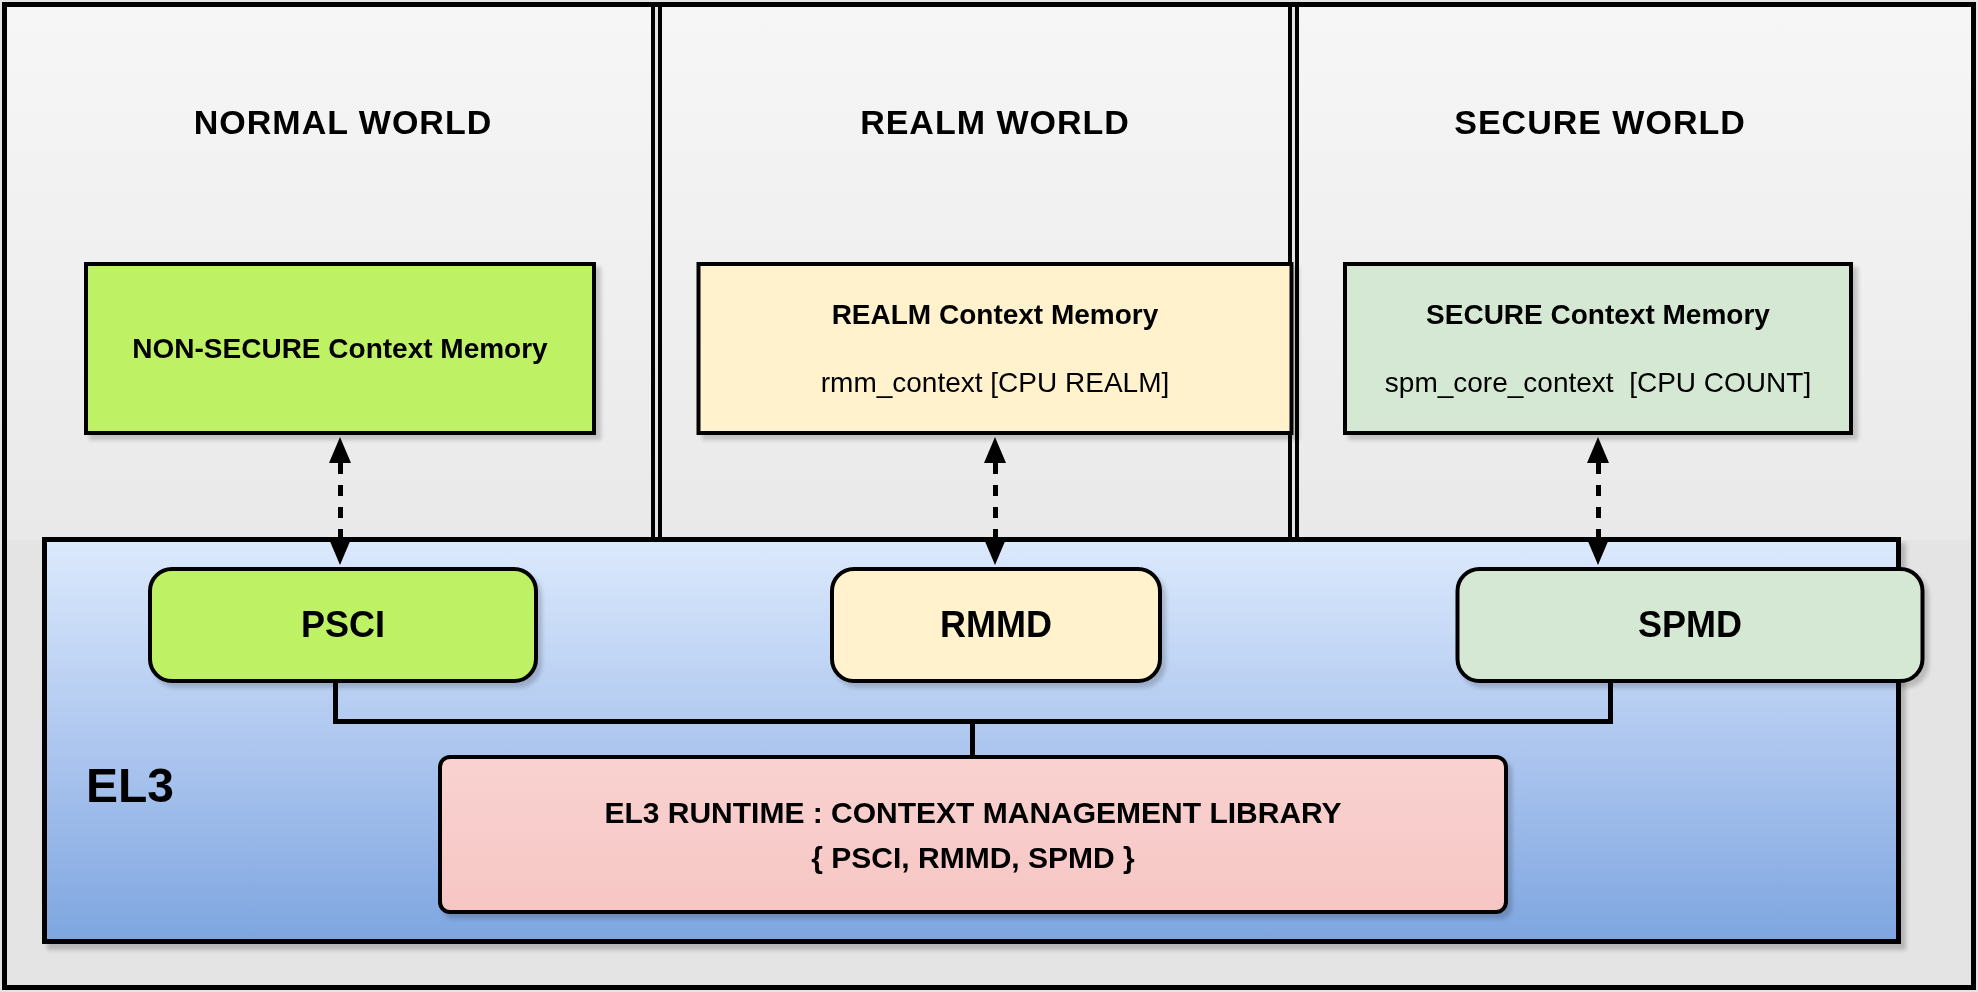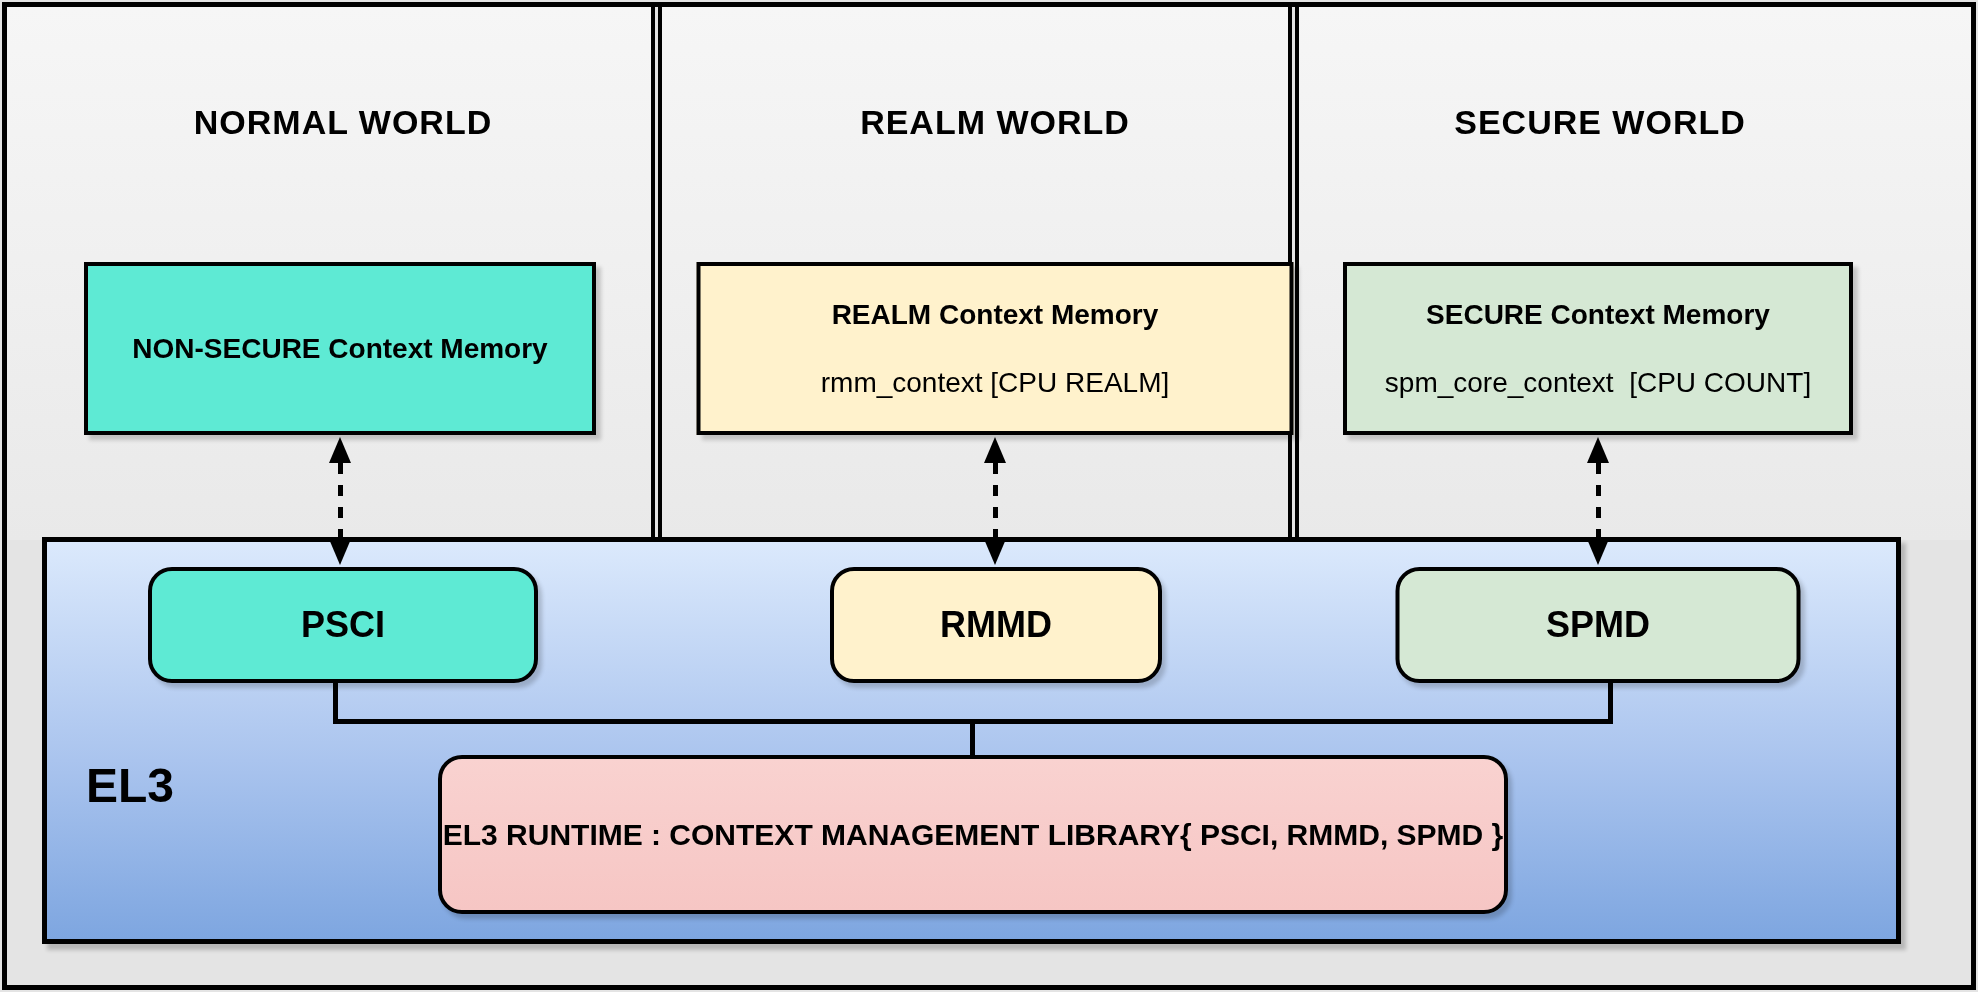--- a/index.html
+++ b/index.html
@@ -29,21 +29,21 @@
   
   .memory-box{
     position:absolute;top:262px;height:173px;transform:translateX(-50%);
     border:4px solid #000;box-sizing:border-box;
     display:flex;flex-direction:column;align-items:center;justify-content:center;gap:36px;
     box-shadow:5px 5px 4px rgba(0,0,0,0.18);
     z-index:6;
   }
   .memory-title{font-size:28px;font-weight:700;white-space:pre;}
   .memory-body{font-size:28px;font-weight:400;white-space:pre;}
-  .fill-orange{background:#5eead4;}
+  .fill-orange{background:#bef264;}
   .fill-yellow{background:#fff2cc;}
   .fill-green{background:#d5e8d4;}
   
   .el3-box{
     position:absolute;left:42px;top:537px;width:1859px;height:407px;box-sizing:border-box;
     border:5px solid #000;
     background:linear-gradient(180deg,#dbe9fc 0%,#aac4ee 55%,#7ea6e0 100%);
     box-shadow:5px 6px 4px rgba(0,0,0,0.20);
     z-index:10;
   }
@@ -53,23 +53,23 @@
   .module-box{
     position:absolute;top:567px;height:116px;transform:translateX(-50%);
     border:4px solid #000;border-radius:24px;box-sizing:border-box;
     display:flex;align-items:center;justify-content:center;
     font-size:36px;font-weight:700;
     box-shadow:4px 5px 4px rgba(0,0,0,0.18);
     z-index:14;
   }
   .runtime-box{
     position:absolute;left:438px;top:755px;width:1070px;height:159px;box-sizing:border-box;
-    border:4px solid #000;border-radius:24px;
+    border:4px solid #000;border-radius:12px;
     background:linear-gradient(180deg,#f9d2d0 0%,#f6c6c4 100%);
-    display:flex;align-items:center;justify-content:center;
+    display:flex;flex-direction:column;align-items:center;justify-content:center;
     font-size:30px;font-weight:700;line-height:45px;text-align:center;
     box-shadow:4px 5px 4px rgba(0,0,0,0.18);
     z-index:14;
   }
   
   .connector{position:absolute;background:#000;z-index:12;}
   .conn-v1{left:333px;top:683px;width:5px;height:41px;}
   .conn-v2{left:1608px;top:683px;width:5px;height:41px;}
   .conn-h {left:333px;top:719px;width:1280px;height:5px;}
   .conn-v3{left:970px;top:722px;width:5px;height:36px;}
@@ -119,21 +119,21 @@
   <div class="el3-box"></div>
   <div class="el3-label">EL3</div>
 
   <div class="connector conn-v1"></div>
   <div class="connector conn-v2"></div>
   <div class="connector conn-h"></div>
   <div class="connector conn-v3"></div>
 
   <div class="module-box fill-orange" style="left:343px;width:390px">PSCI</div>
   <div class="module-box fill-yellow" style="left:996px;width:332px">RMMD</div>
-  <div class="module-box fill-green" style="left:1598px;width:405px">SPMD</div>
+  <div class="module-box fill-green" style="left:1690px;width:469px">SPMD</div>
 
   <div class="runtime-box">
     <div>EL3 RUNTIME : CONTEXT MANAGEMENT LIBRARY</div>
     <div>{ PSCI, RMMD, SPMD }</div>
   </div>
 
   <div class="dashed-arrow" style="left:340px">
     <div class="arrow-head-up"></div>
     <div class="arrow-shaft"></div>
     <div class="arrow-head-down"></div>

